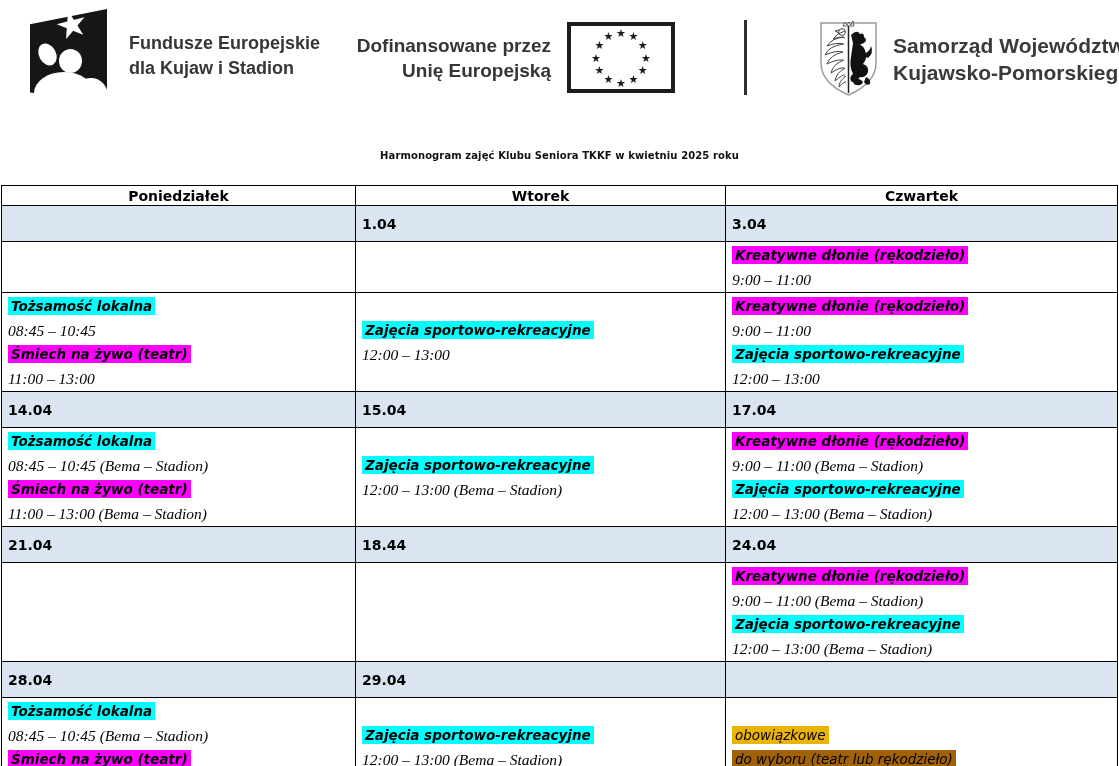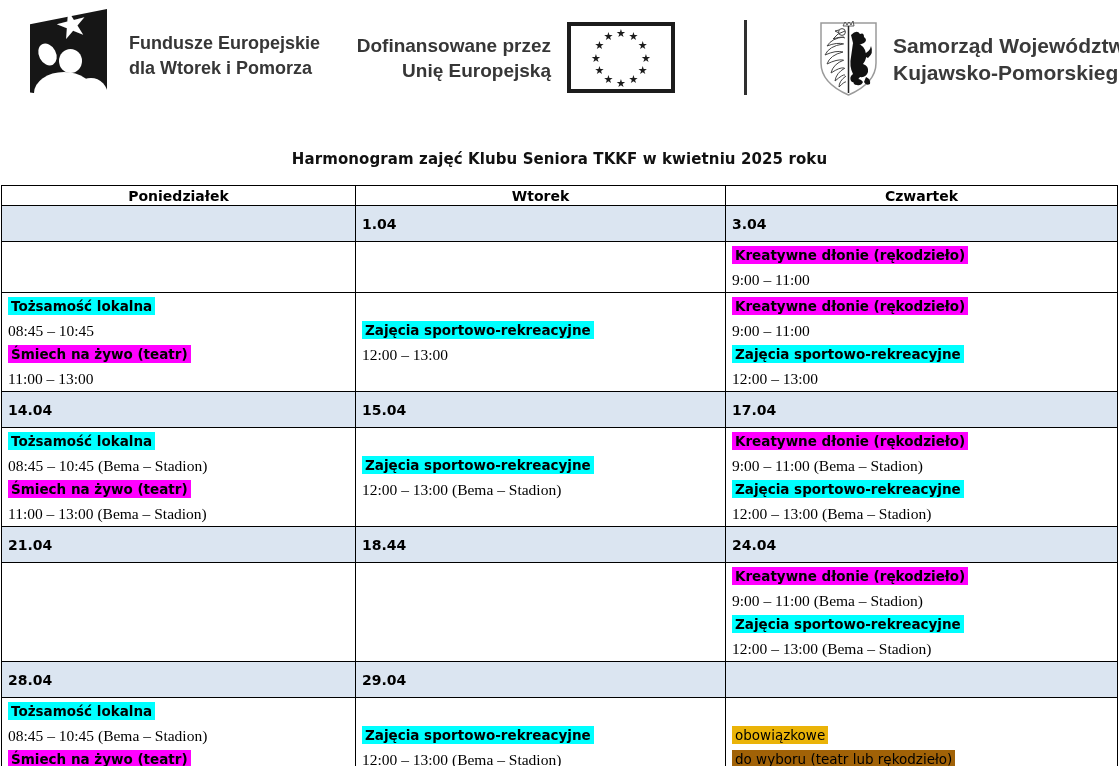--- a/index.html
+++ b/index.html
@@ -56,35 +56,35 @@
   .samorzad {
     position: absolute; left: 893px; top: 32px;
     font-family: "Liberation Sans", sans-serif;
     font-size: 21px; font-weight: bold; color: #3a3a3a; line-height: 27px;
     white-space: nowrap;
   }
 
   
   .doc-title {
     position: absolute; left: 0; top: 150px; width: 1119px;
-    text-align: center; font-size: 15px; font-weight: bold; color: #111;
+    text-align: center; font-size: 10px; font-weight: bold; color: #111;
     letter-spacing: 0.1px;
   }
 
   
   table.sched {
     position: absolute; left: 1px; top: 185px; width: 1116px;
     border-collapse: collapse; table-layout: fixed; border-radius: 7px;
   }
   table.sched td { border: 1px solid #000; overflow: hidden; }
   col.c1 { width: 354px; } col.c2 { width: 370px; } col.c3 { width: 392px; }
 
   tr.day-header td { height: 20px; font-size: 14px; font-weight: bold; text-align: center; vertical-align: middle; }
   tr.date-row td { height: 36px; background: #dbe5f1; font-size: 14px; font-weight: bold; padding: 0 6px; vertical-align: middle; }
-  tr.content-row td { height: 95px; vertical-align: middle; padding: 1px 6px; }
+  tr.content-row td { height: 95px; vertical-align: middle; padding: 1px 6px; font-style: italic; }
   tr.content-row.short td { height: 50px; }
 
   .line { line-height: 23.5px; white-space: nowrap; }
   .hl { padding: 1px 3px; }
   .activity { font-size: 13.5px; font-weight: bold; }
   .legend { font-size: 13.5px; font-weight: normal; }
   .time { font-family: "Liberation Serif", serif; font-size: 15.5px; }
 </style>
 </head>
 <body>
@@ -95,21 +95,21 @@
     <div class="fe-flag"></div>
     <div class="fe-star">★</div>
     <div class="fe-head-tilt"></div>
     <div class="fe-head"></div>
     <div class="fe-bust"></div>
     <div class="fe-bust2"></div>
   </div>
 
   <div class="fe-text">
     <div>Fundusze Europejskie</div>
-    <div>dla Wtorek i Pomorza</div>
+    <div>dla Kujaw i Stadion</div>
   </div>
 
   <div class="cofinanced">
     <div>Dofinansowane przez</div>
     <div>Unię Europejską</div>
   </div>
 
   <div class="eu-flag">
       <span class="eu-star" style="left: 50px; top: 6.5px;">★</span>
       <span class="eu-star" style="left: 62.5px; top: 9.84936px;">★</span>

